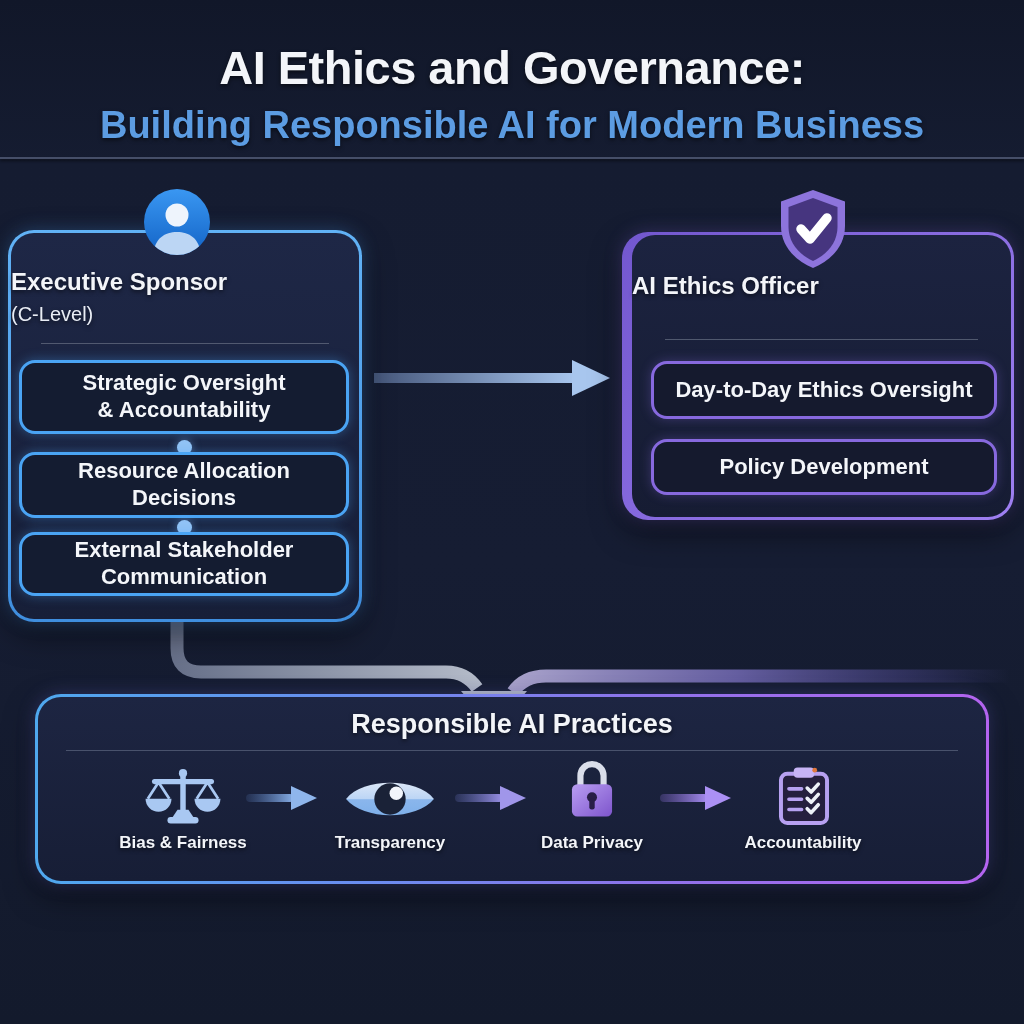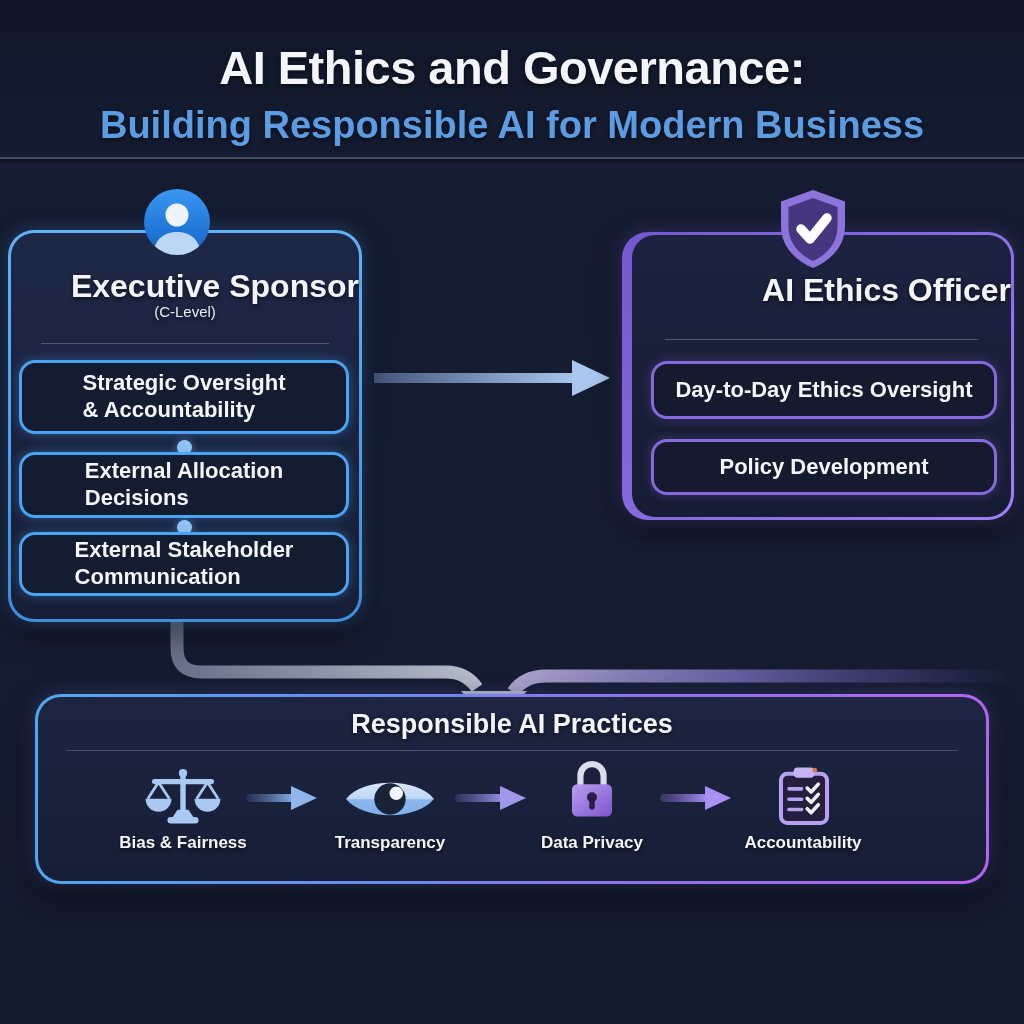--- a/index.html
+++ b/index.html
@@ -23,26 +23,26 @@
   .card.blue{background:linear-gradient(180deg,#61b2f6,#3f8ede);
     box-shadow:0 0 18px rgba(80,160,244,.30),0 12px 30px rgba(0,0,0,.5);}
   .card.blue .card-inner{background:linear-gradient(180deg,#1e2746,#171f38);}
   .card.purple{background:linear-gradient(135deg,#7257ce,#9f80f2);
     box-shadow:0 0 18px rgba(140,110,230,.28),0 12px 30px rgba(0,0,0,.5);}
   .card.purple .card-inner{background:linear-gradient(180deg,#1c2340,#161c33);}
   .card.mixed{background:linear-gradient(90deg,#4fa8ee,#6a8cee 35%,#8f72ea 65%,#b464f0);
     box-shadow:0 0 18px rgba(120,120,235,.28),0 12px 30px rgba(0,0,0,.5);}
   .card.mixed .card-inner{background:linear-gradient(180deg,#1d2542,#171e36);}
 
-  .role-title{position:absolute;left:0;right:0;text-align:right;font-size:32px;font-weight:700;}
-  .role-sub{position:absolute;left:0;right:0;text-align:center;font-size:15px;font-weight:400;color:#e9edf5;}
+  .role-title{position:absolute;left:0;right:0;text-align:left;font-size:24px;font-weight:700;}
+  .role-sub{position:absolute;left:0;right:0;font-size:20px;font-weight:400;color:#e9edf5;}
   .inner-div{position:absolute;height:1px;background:#5a6378;opacity:.85;}
 
   .subbox{position:absolute;border-radius:16px;display:flex;align-items:center;justify-content:center;
-    font-weight:700;font-size:22px;line-height:1.22;color:#f4f6fa;
+    text-align:center;font-weight:700;font-size:22px;line-height:1.22;color:#f4f6fa;
     white-space:pre-line;box-sizing:border-box;}
   .subbox.b{border:3px solid #4aa4f4;background:#141c31;box-shadow:0 0 12px rgba(74,164,244,.38);}
   .subbox.p{border:3px solid #8769de;background:#151a2e;box-shadow:0 0 12px rgba(135,105,222,.32);}
   .dot{position:absolute;width:15px;height:15px;border-radius:50%;background:#93c4f6;box-shadow:0 0 8px rgba(120,180,245,.5);}
 
   
   .p-title{position:absolute;left:0;right:0;top:12px;text-align:center;font-size:27px;font-weight:700;}
   .p-div{position:absolute;top:53px;left:28px;right:28px;height:1px;background:#49526c;}
   .p-label{position:absolute;width:220px;top:136px;text-align:center;font-size:17px;font-weight:700;}
 
@@ -88,21 +88,21 @@
 
   <div class="card blue" style="left:8px;top:230px;width:354px;height:392px;">
     <div class="card-inner">
       <div class="role-title shadowed" style="top:35px">Executive Sponsor</div>
       <div class="role-sub shadowed" style="top:70px">(C-Level)</div>
       <div class="inner-div" style="top:110px;left:30px;right:30px"></div>
 
       <div class="subbox b" style="left:8px;top:127px;width:330px;height:74px">Strategic Oversight
 &amp; Accountability</div>
       <div class="dot" style="left:166px;top:207px"></div>
-      <div class="subbox b" style="left:8px;top:219px;width:330px;height:66px">External Allocation
+      <div class="subbox b" style="left:8px;top:219px;width:330px;height:66px">Resource Allocation
 Decisions</div>
       <div class="dot" style="left:166px;top:287px"></div>
       <div class="subbox b" style="left:8px;top:299px;width:330px;height:64px">External Stakeholder
 Communication</div>
     </div>
   </div>
 
   <svg class="abs" style="left:144px;top:189px" width="66" height="66" viewBox="0 0 66 66">
     <defs>
       <linearGradient id="pg" x1="0" y1="0" x2="0" y2="1">

